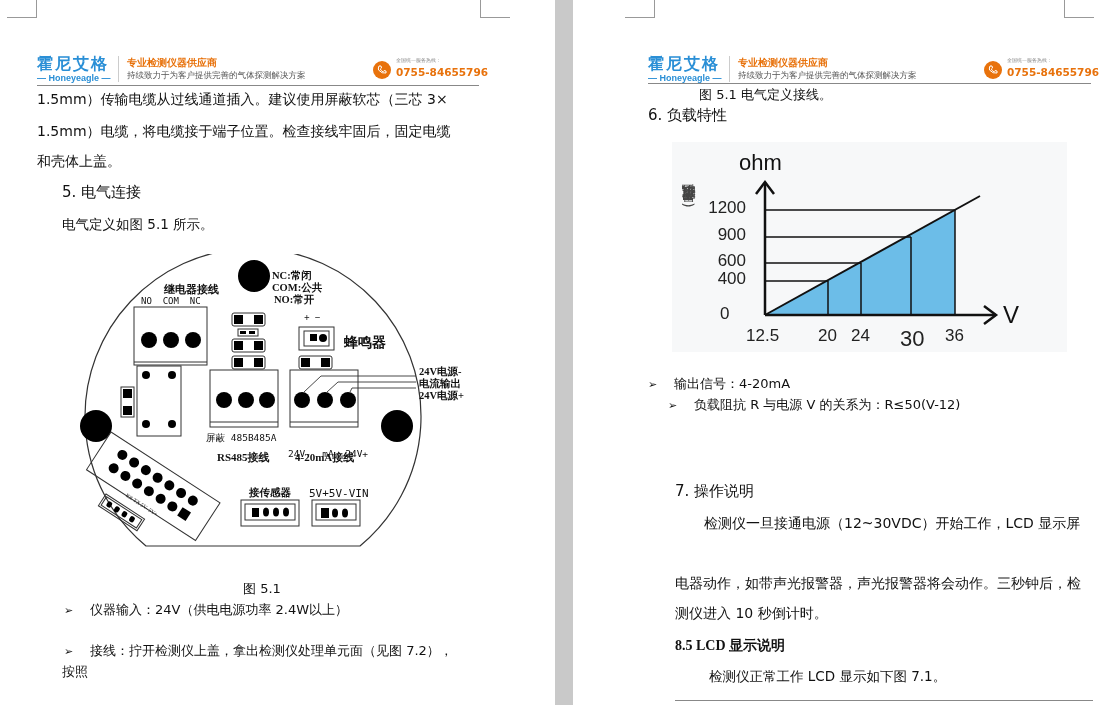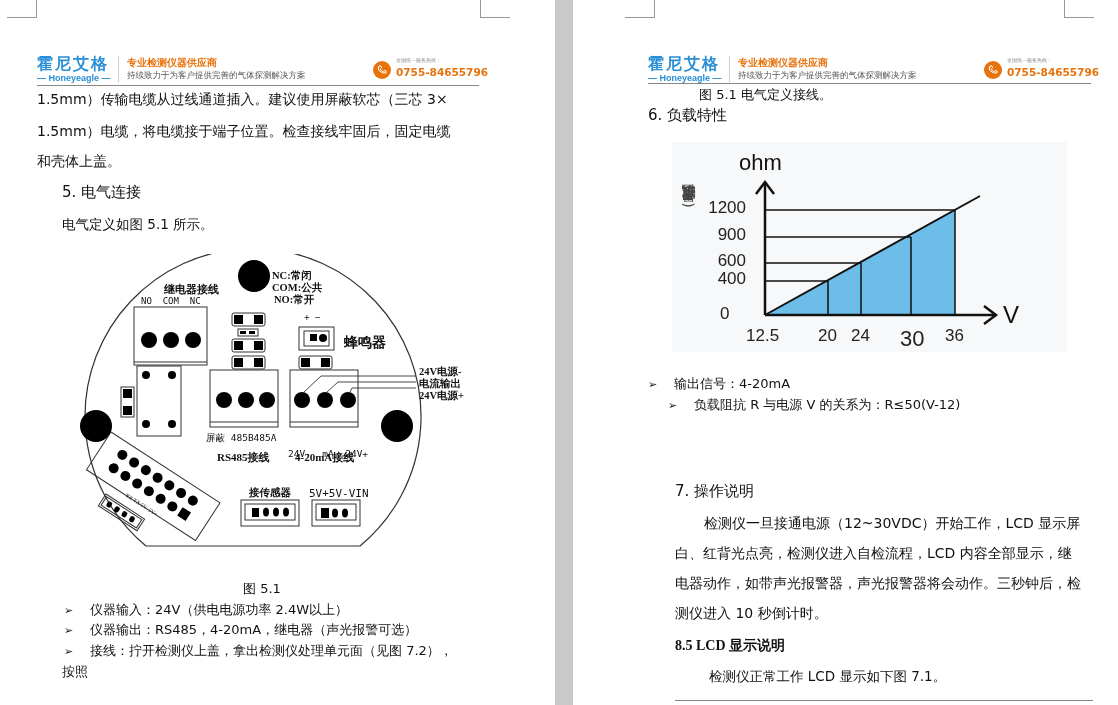--- a/index.html
+++ b/index.html
@@ -194,21 +194,20 @@
       <span>RX</span>
       <span>TX</span>
       <span>5V-</span>
       <span>5V+</span>
     </span>
   </div>
 
   <div class="txt" style="left:243px; top:580px; font-size:13px;">图 5.1</div>
 
   <div class="bullet" style="left:64px; top:601px;"><span class="arr">➢</span><span>仪器输入：24V（供电电源功率 2.4W以上）</span></div>
-  <div class="bullet" style="left:64px; top:621px;"><span class="arr">➢</span><span>仪器输出：RS485，4-20mA，继电器（声光报警可选）</span></div>
   <div class="bullet" style="left:64px; top:642px;"><span class="arr">➢</span><span>接线：拧开检测仪上盖，拿出检测仪处理单元面（见图 7.2），</span></div>
   <div class="bullet" style="left:62px; top:663px;">按照</div>
 </div>
 
 <div class="gutter"></div>
 
 <div class="page page-right">
   <div class="corner" style="left:52px; top:0; border-width:0 1px 1px 0;"></div>
   <div class="corner" style="left:491px; top:0; border-width:0 0 1px 1px;"></div>
 
@@ -229,21 +228,20 @@
   <div class="hdr-rule" style="left:75px; top:83px; width:443px;"></div>
 
   <div class="txt" style="left:126px; top:86px; font-size:13px;">图 5.1 电气定义接线。</div>
   <div class="h-sec" style="left:75px; top:106px;">6.  负载特性</div>
 
   <div class="bullet" style="left:75px; top:375px;"><span class="arr">➢</span><span>输出信号：4-20mA</span></div>
   <div class="bullet" style="left:75px; top:396px;margin-left:20px;"><span class="arr">➢</span><span>负载阻抗 R 与电源 V 的关系为：R≤50(V-12)</span></div>
 
   <div class="h-sec" style="left:102px; top:482px;">7.  操作说明</div>
   <div class="txt" style="left:131px; top:515px;">检测仪一旦接通电源（12~30VDC）开始工作，LCD 显示屏</div>
-  <div class="txt" style="left:102px; top:545px;">白、红背光点亮，检测仪进入自检流程，LCD 内容全部显示，继</div>
   <div class="txt" style="left:102px; top:575px;">电器动作，如带声光报警器，声光报警器将会动作。三秒钟后，检</div>
   <div class="txt" style="left:102px; top:605px;">测仪进入 10 秒倒计时。</div>
   <div class="txt" style="left:102px; top:637px; font-weight:bold; font-family:'Liberation Serif','DejaVu Serif',serif; font-size:14px;">8.5   LCD 显示说明</div>
   <div class="txt" style="left:136px; top:668px; font-size:13.5px;">检测仪正常工作 LCD 显示如下图 7.1。</div>
 
   <div class="hdr-rule" style="left:102px; top:700px; width:418px;"></div>
 </div>
 
 <div class="chart">
   <svg width="395" height="210" viewBox="0 0 395 210">

